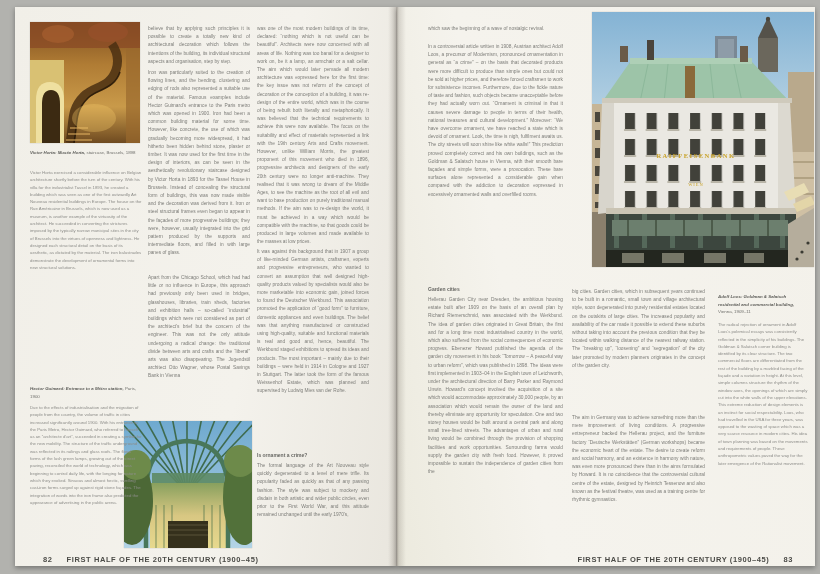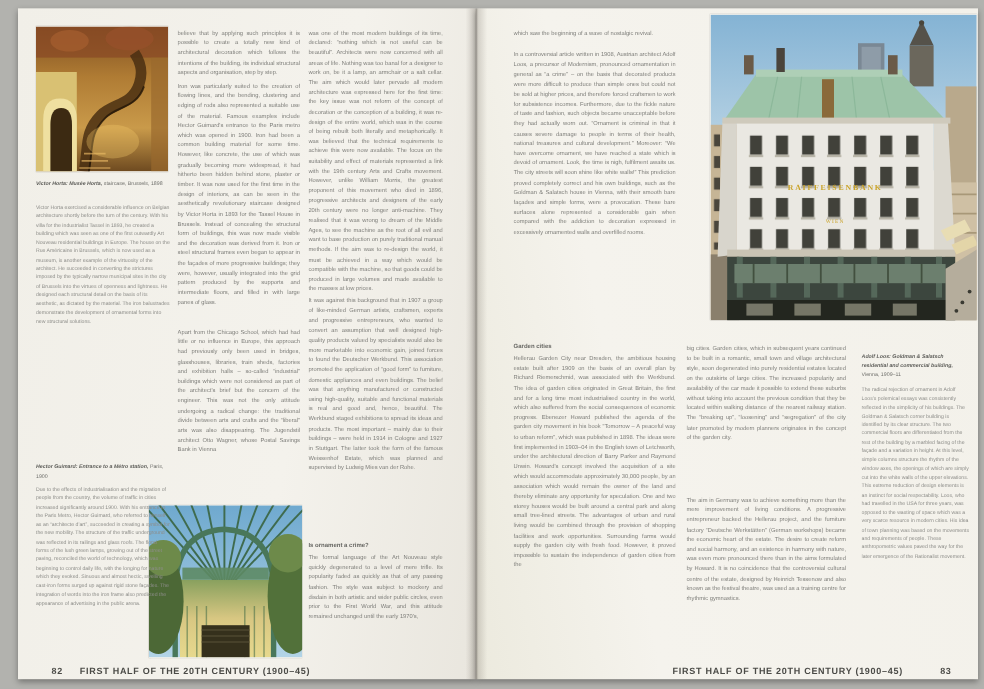--- a/index.html
+++ b/index.html
@@ -14,21 +14,21 @@
              text-align:justify;z-index:3;}
   .colhead{position:absolute;color:#686864;font-size:5px;font-weight:bold;z-index:3;}
   .captitle{position:absolute;overflow:hidden;color:#70706c;font-size:4.4px;line-height:7.6px;z-index:3;}
   .captitle b{color:#5d5d59;font-style:italic;}
   .cap{position:absolute;overflow:hidden;color:#8d8d89;font-size:4.3px;line-height:7.3px;z-index:3;}
   .photo{position:absolute;overflow:hidden;z-index:2;box-shadow:0 0 1px rgba(0,0,0,.25);}
   .photo svg{display:block;width:100%;height:100%;}
   .footer{position:absolute;top:555px;color:#4b4b47;font-size:7.5px;font-weight:bold;
           letter-spacing:.6px;white-space:nowrap;z-index:4;}
   .footer .num{margin-right:14px;padding-left:15px;}
-  .footer .num2{margin-left:31px;}
+  .footer .num2{margin-left:14px;}
 </style>
 </head>
 <body>
 
 <div class="stage">
 
   <div class="page page-left"></div>
   <div class="page page-right"></div>
   <div class="gutter"></div>
 

